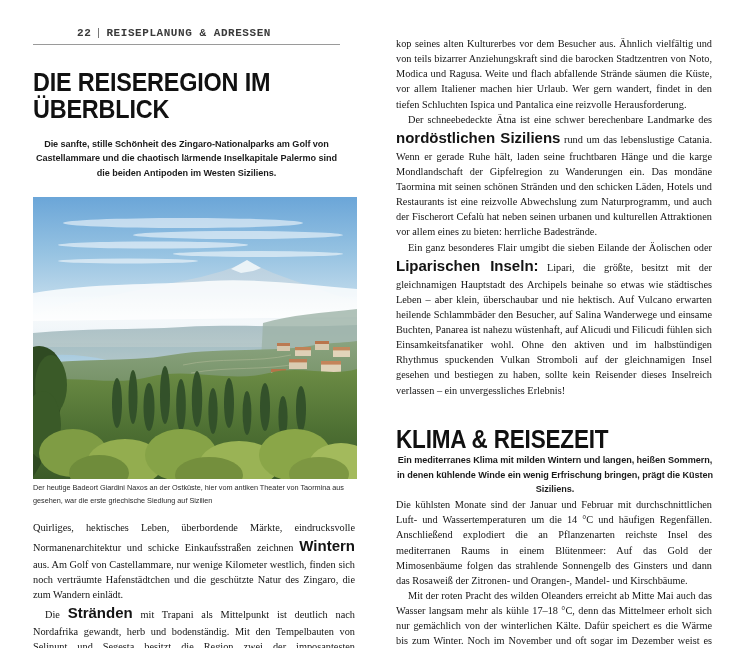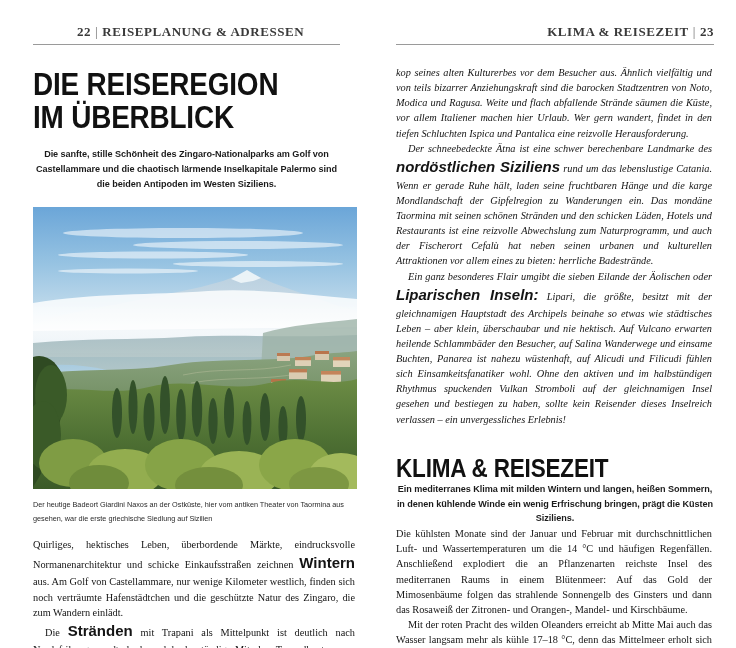--- a/index.html
+++ b/index.html
@@ -23,44 +23,44 @@
   .page {
     position: relative;
     height: 648px;
     box-sizing: border-box;
   }
   .page-left  { width: 368px; padding: 22px 28px 0 33px; }
   .page-right { width: 368px; padding: 22px 22px 0 28px; }
 
   
   .runhead {
-    font-family: Liberation Serif, serif;
+    font-family: Liberation Mono, monospace;
     font-weight: bold;
-    font-size: 13px;
+    font-size: 11px;
     letter-spacing: 0.55px;
     color: #3a3a3a;
     text-transform: uppercase;
     white-space: nowrap;
     padding-left: 44px;
   }
   .runhead .sep { padding: 0 4px; font-weight: normal; color: #6a6a6a; }
   .runhead-wrap-left  { text-align: left;  }
   .runhead-wrap-right { text-align: right; }
   .rule {
     margin-top: 4px;
     border-top: 1.1px solid #9a9a9a;
     height: 0;
   }
   .rule-left  { margin-right: 0; }
 
   
   h1.section-title {
     font-family: "Liberation Sans", sans-serif;
     font-weight: bold;
-    font-size: 31px;
+    font-size: 26px;
     line-height: 1.05;
     letter-spacing: -0.2px;
     margin: 24px 0 0 0;
     color: #111111;
     text-transform: uppercase;
   }
   h1.section-title.right {
     font-size: 25px;
     margin-top: 28px;
   }
@@ -88,21 +88,21 @@
     overflow: hidden;
     background: #7fb3d5;
   }
   .photo svg { display: block; width: 100%; height: 100%; }
 
   .caption {
     font-family: "Liberation Sans", sans-serif;
     font-size: 7.3px;
     line-height: 1.85;
     color: #2a2a2a;
-    margin-top: 9px;
+    margin-top: 2px;
     width: 322px;
     letter-spacing: -0.02px;
   }
 
   
   .body {
     font-family: "Liberation Serif", serif;
     font-size: 10.3px;
     line-height: 1.47;
     text-align: justify;
@@ -266,26 +266,22 @@
     <div class="caption">Der heutige Badeort Giardini Naxos an der Ostküste, hier vom antiken Theater von Taormina aus gesehen, war die erste griechische Siedlung auf Sizilien</div>
 
     <div class="body left">
         <p><span>Quirliges, hektisches Leben, überbordende Märkte, eindrucksvolle Normanenarchitektur und schicke Einkaufsstraßen zeichnen </span><b>Wintern</b><span> aus. Am Golf von Castellammare, nur wenige Kilometer westlich, finden sich noch verträumte Hafenstädtchen und die geschützte Natur des Zingaro, die zum Wandern einlädt.</span></p>
         <p><span>Die </span><b>Stränden</b><span> mit Trapani als Mittelpunkt ist deutlich nach Nordafrika gewandt, herb und bodenständig. Mit den Tempelbauten von Selinunt und Segesta besitzt die Region zwei der imposantesten Hinterlassenschaften der griechischen Antike.</span></p>
       </div>
   </div>
 
   <div class="page page-right">
 
-    <div class="runhead-wrap-right">
-      <span class="runhead"><span>KLIMA &amp; REISEZEIT</span><span class="sep">|</span><span>23</span></span>
-      <div class="rule"></div>
-    </div>
-
-    <div class="body right" style="margin-top:20px;font-style:italic;">
+
+    <div class="body right" style="margin-top:14px;">
         <p class="first"><span>kop seines alten Kulturerbes vor dem Besucher aus. Ähnlich vielfältig und von teils bizarrer Anziehungskraft sind die barocken Stadtzentren von Noto, Modica und Ragusa. Weite und flach abfallende Strände säumen die Küste, vor allem Italiener machen hier Urlaub. Wer gern wandert, findet in den tiefen Schluchten Ispica und Pantalica eine reizvolle Herausforderung.</span></p>
         <p><span>Der schneebedeckte Ätna ist eine schwer berechenbare Landmarke des </span><b>nordöstlichen Siziliens</b><span> rund um das lebenslustige Catania. Wenn er gerade Ruhe hält, laden seine fruchtbaren Hänge und die karge Mondlandschaft der Gipfelregion zu Wanderungen ein. Das mondäne Taormina mit seinen schönen Stränden und den schicken Läden, Hotels und Restaurants ist eine reizvolle Abwechslung zum Naturprogramm, und auch der Fischerort Cefalù hat neben seinen urbanen und kulturellen Attraktionen vor allem eines zu bieten: herrliche Badestrände.</span></p>
         <p><span>Ein ganz besonderes Flair umgibt die sieben Eilande der Äolischen oder </span><b>Liparischen Inseln:</b><span> Lipari, die größte, besitzt mit der gleichnamigen Hauptstadt des Archipels beinahe so etwas wie städtisches Leben – aber klein, überschaubar und nie hektisch. Auf Vulcano erwarten heilende Schlammbäder den Besucher, auf Salina Wanderwege und einsame Buchten, Panarea ist nahezu wüstenhaft, auf Alicudi und Filicudi fühlen sich Einsamkeitsfanatiker wohl. Ohne den aktiven und im halbstündigen Rhythmus spuckenden Vulkan Stromboli auf der gleichnamigen Insel gesehen und bestiegen zu haben, sollte kein Reisender dieses Inselreich verlassen – ein unvergessliches Erlebnis!</span></p>
       </div>
 
     <h1 class="section-title right"><span class="cond">KLIMA &amp; REISEZEIT</span></h1>
 
     <p class="lead right">Ein mediterranes Klima mit milden Wintern und langen, heißen Sommern, in denen kühlende Winde ein wenig Erfrischung bringen, prägt die Küsten Siziliens.</p>
 
     <div class="body right klima-body">

